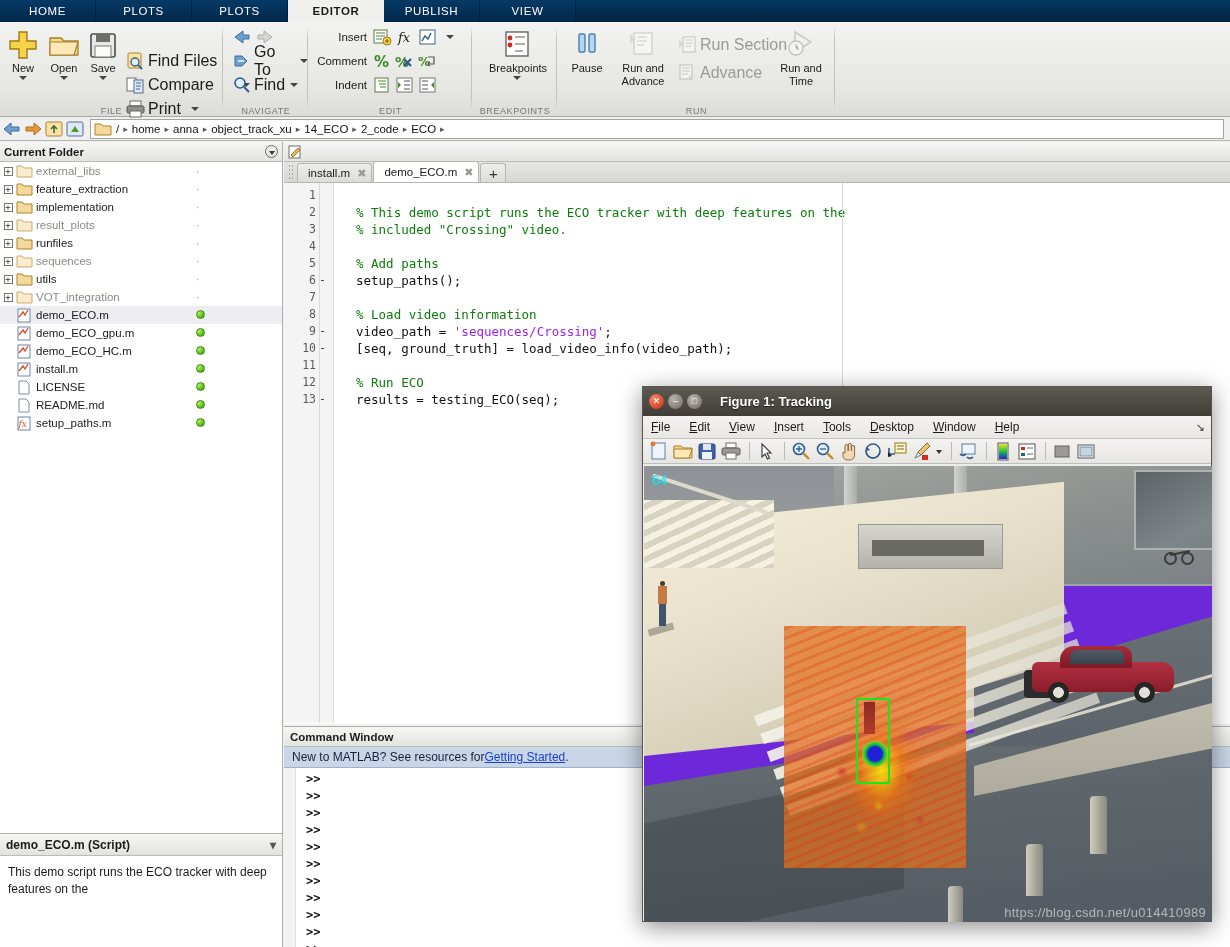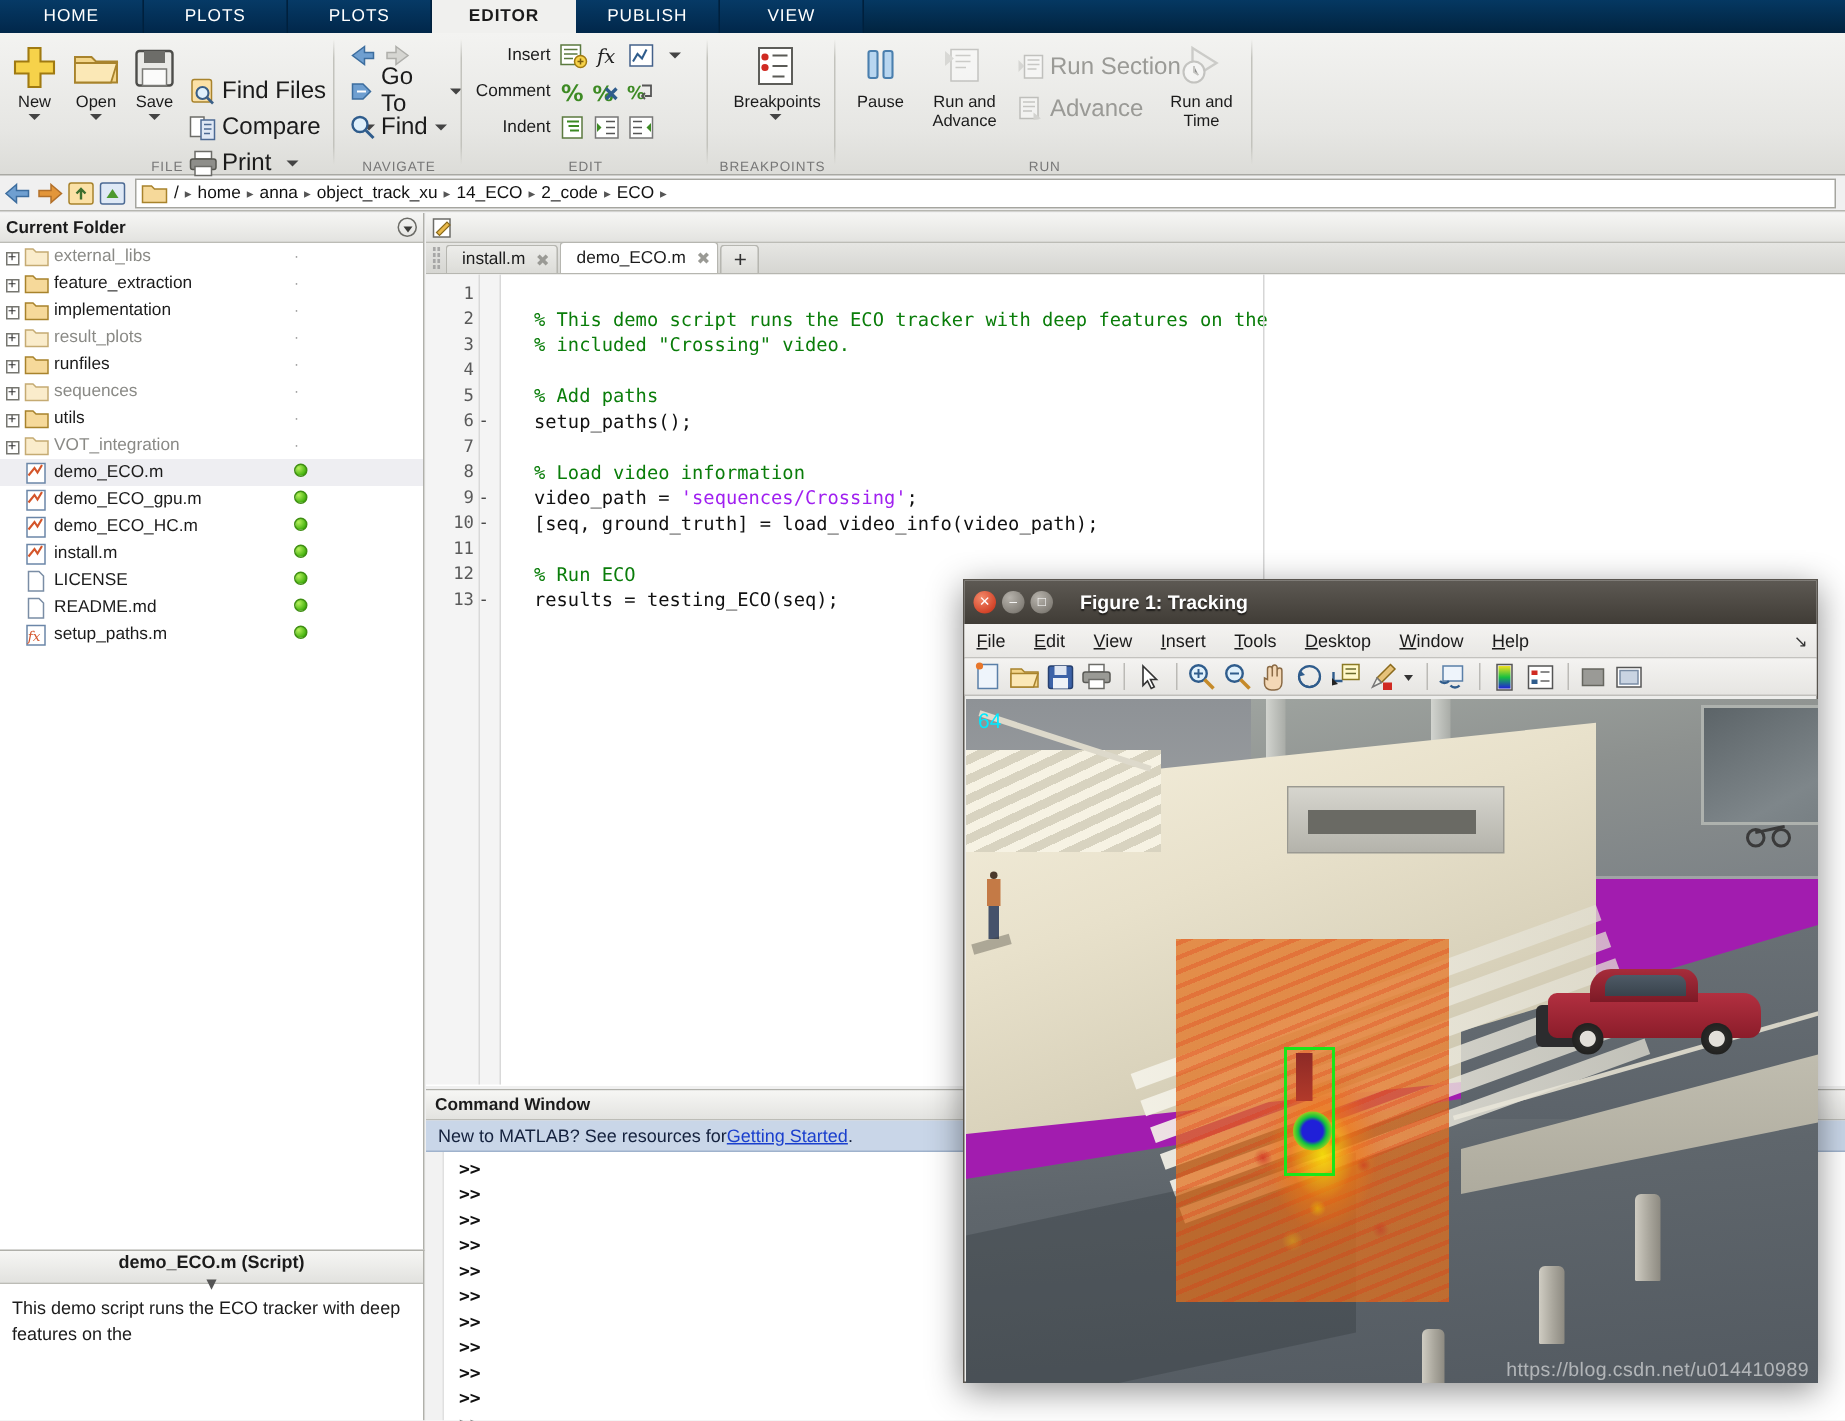--- a/index.html
+++ b/index.html
@@ -139,21 +139,21 @@
   .gitdash { color: #999; font-size: 10px; }
 
   
   .fd-panel {
     position: absolute; left: 0; top: 833px; width: 283px; height: 114px;
     background: #ffffff; border-right: 1px solid #b0b0aa; border-top: 1px solid #b0b0aa;
   }
   .fd-title {
     height: 22px; background: linear-gradient(#f6f6f4,#e2e2df);
     border-bottom: 1px solid #bcbcb6; display: flex; align-items: center;
-    padding: 0 6px; font-size: 12px; font-weight: bold; color: #1b1b1b; flex-direction: column;
+    padding: 0 6px; font-size: 12px; font-weight: bold; color: #1b1b1b;
   }
   .fd-title .sp { flex: 1; }
   .chev { color: #555; font-size: 12px; }
   .fd-body { padding: 8px 8px; font-size: 12px; color: #1b1b1b; line-height: 17px; }
 
   
   .editor {
     position: absolute; left: 284px; top: 142px; width: 946px; height: 582px;
     background: #ffffff;
   }
@@ -267,21 +267,21 @@
   .fig-menu .arrowc { font-size: 11px; color: #333; padding-right: 6px; }
   .fig-tools {
     height: 25px; background: linear-gradient(#f4f3f1,#e6e5e2);
     border-bottom: 1px solid #bfbeba;
     display: flex; align-items: center; padding-left: 5px;
   }
   .fig-tools .ti { width: 22px; height: 21px; margin-right: 2px; cursor: default; }
   .tsep { width: 1px; height: 18px; background: #bbbab6; margin: 0 5px; }
   .fig-canvas {
     position: absolute; left: 1px; top: 79px; width: 568px; height: 456px;
-    overflow: hidden; background: #a21caf;
+    overflow: hidden; background: #6d28d9;
   }
   .frame-num {
     position: absolute; left: 8px; top: 6px; z-index: 30;
     font-size: 14px; color: #00eaff; font-family: "Liberation Sans", sans-serif;
   }
   .watermark {
     position: absolute; right: 6px; bottom: 2px; z-index: 40;
     font-size: 13px; color: rgba(255,255,255,.55);
     letter-spacing: .3px;
   }

